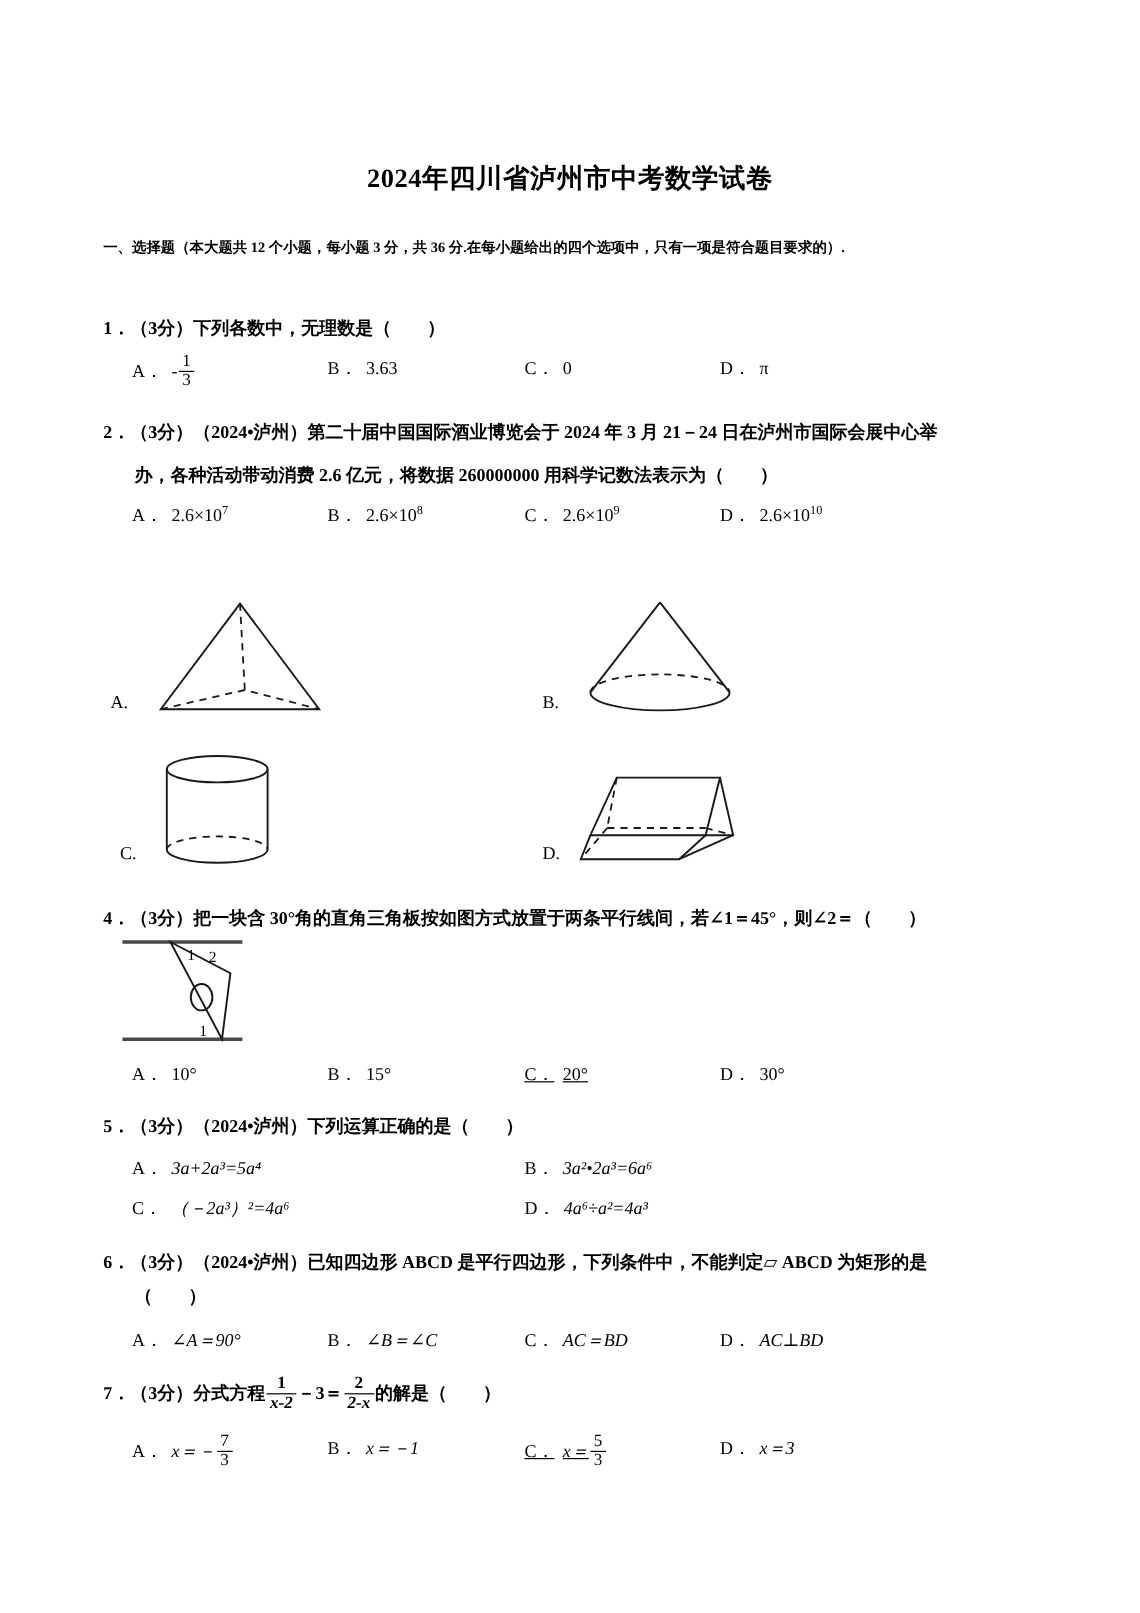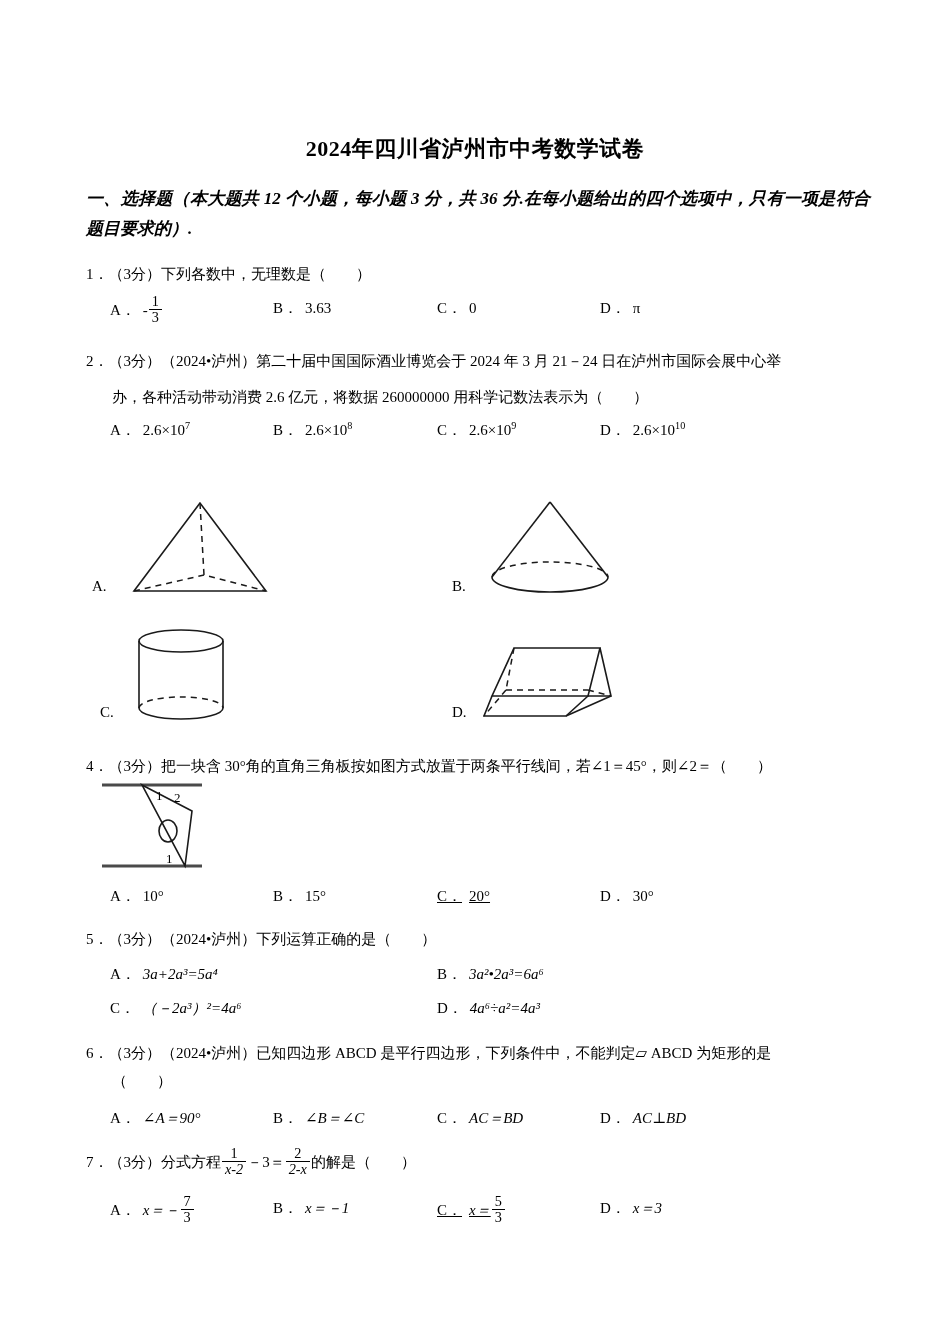--- a/index.html
+++ b/index.html
@@ -30,32 +30,32 @@
     font-size: 22px;
     font-weight: bold;
     letter-spacing: 0.5px;
   }
 
   
   .section-head {
     position: absolute;
     left: 86px; top: 168px;
     width: 784px;
-    font-size: 17px;
+    font-size: 12px;
     font-weight: bold;
-    line-height: 30px;
+    line-height: 44px;
     text-align: justify;
-    font-style: italic;
   }
 
   
   .q {
     position: absolute;
     font-size: 15px;
     line-height: 30px;
+    font-weight: bold;
   }
   .q-stem {
     text-align: justify;
   }
 
   
   .opt-row {
     position: absolute;
     width: 790px;
     font-size: 15px;

